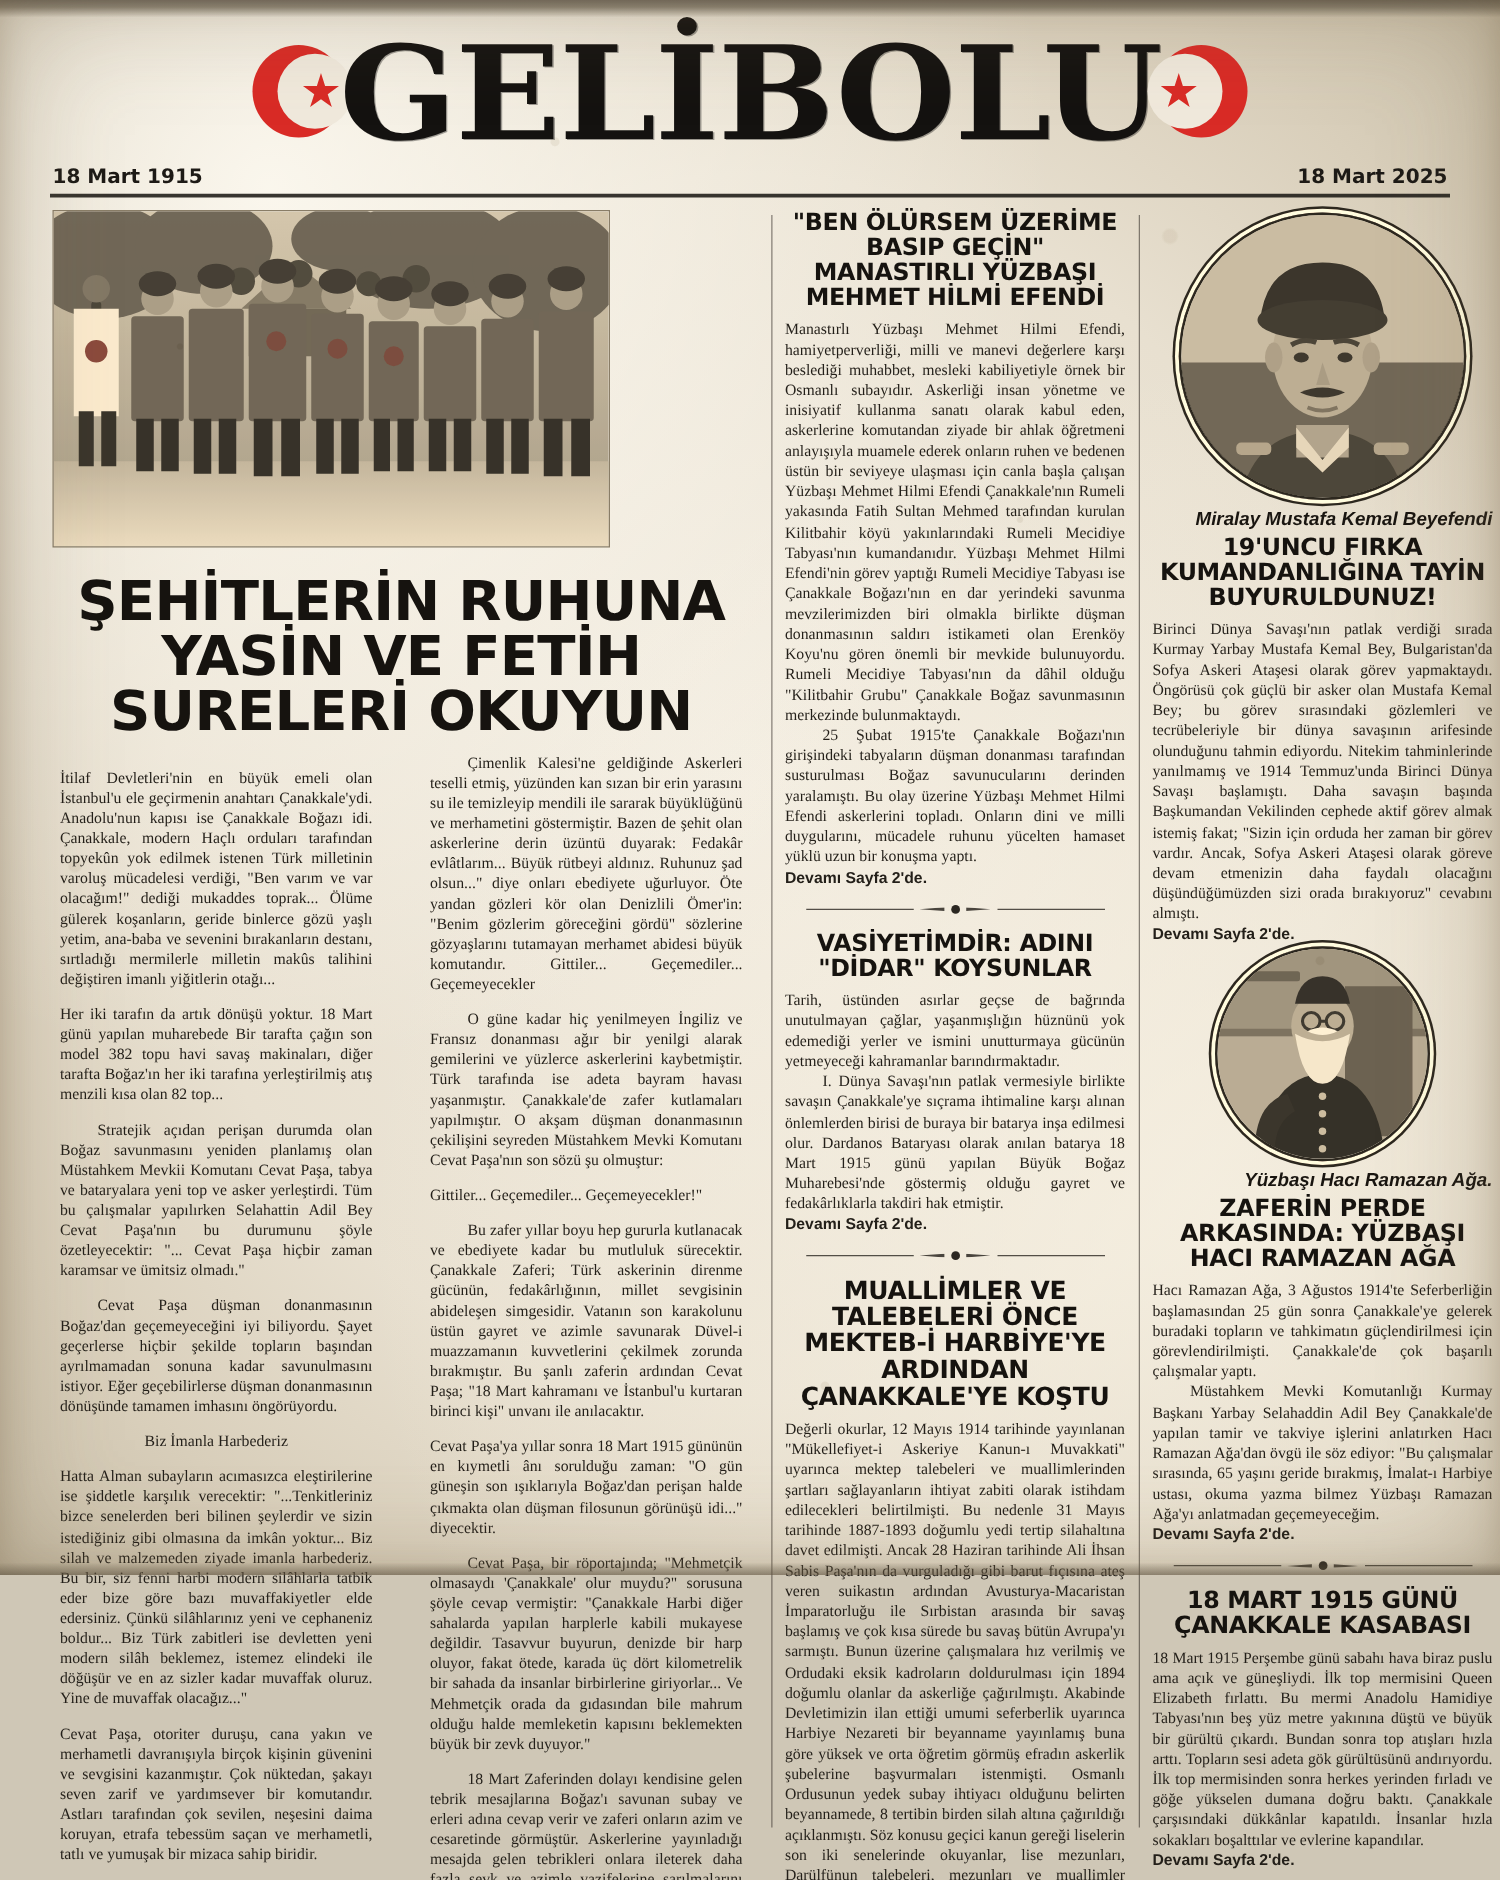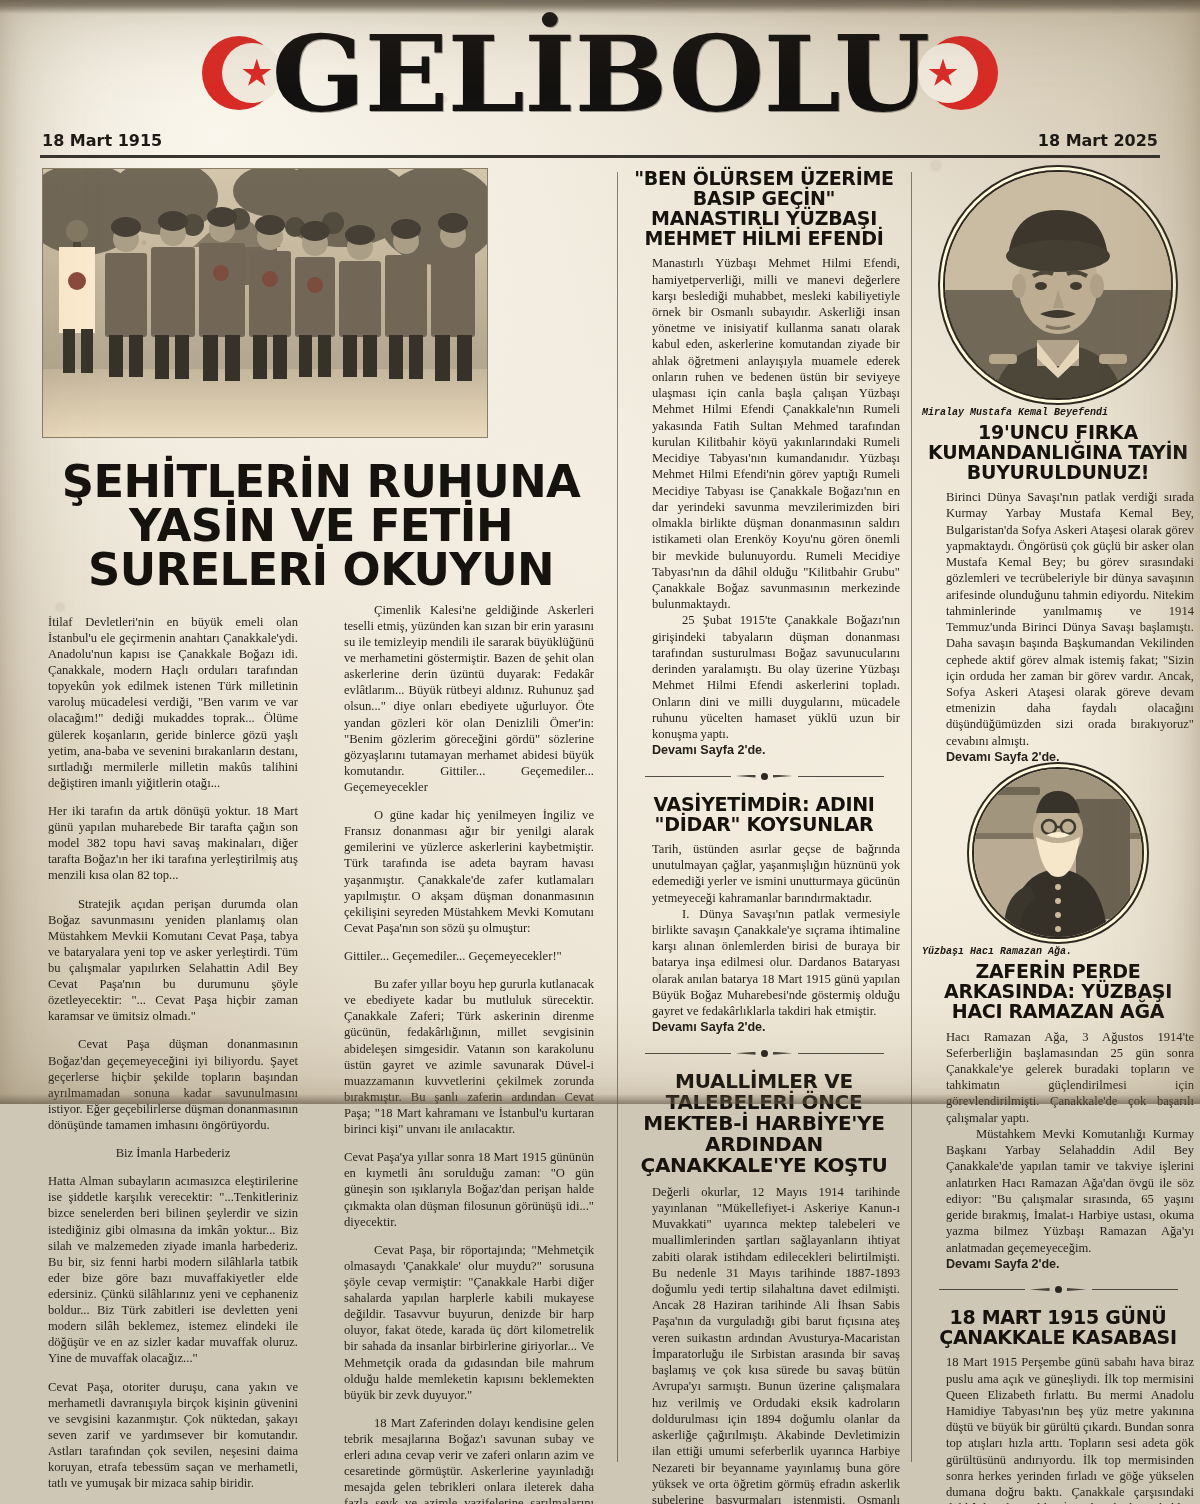--- a/index.html
+++ b/index.html
@@ -2,21 +2,21 @@
 <html><head>
 <meta charset="utf-8">
 <style>
   html,body{margin:0;padding:0;}
   body{
     width:1200px;height:1504px;overflow:hidden;
     background:#cfc7b6;
     font-family:"Liberation Serif",serif;
   }
   .page{
-    position:relative;width:1200px;height:1104px;
+    position:relative;width:1200px;height:1260px;
     background:
       radial-gradient(ellipse at 18% 12%, rgba(255,252,244,.85) 0%, rgba(255,252,244,0) 45%),
       radial-gradient(ellipse at 82% 78%, rgba(250,244,230,.7) 0%, rgba(250,244,230,0) 50%),
       radial-gradient(ellipse at 50% 50%, #f2ece0 0%, #e8e0d0 55%, #d9cfbb 80%, #c9bfa9 100%);
     box-sizing:border-box;
   }
   
   .grain{
     position:absolute;inset:0;pointer-events:none;
     background-image:
@@ -109,21 +109,20 @@
   .sub-hl{
     font-family:"DejaVu Sans",sans-serif;font-weight:700;
     font-size:19px;line-height:1.06;text-align:center;color:#16130f;
     margin:0 0 7px 0;letter-spacing:-.3px;
   }
   .sub-hl.sm{font-size:20px;}
   .body{
     text-align:justify;
     font-family:"Liberation Serif",serif;font-size:12.6px;line-height:1.29;color:#231f19;
     hyphens:auto;
-    margin-left:24px;
   }
   .body p{margin:0;}
   .body p.ind{text-indent:30px;}
   .cont{font-weight:700;font-family:Liberation Sans, sans-serif;}
   .orn{
     display:flex;align-items:center;justify-content:center;gap:5px;
     margin:14px 0 14px 0;
   }
   .orn span{height:1px;width:86px;background:#2b2721;opacity:.8;}
   .orn b{width:7px;height:7px;border-radius:50%;background:#2b2721;display:block;}
@@ -132,22 +131,22 @@
   .orn i.r{clip-path:polygon(100% 50%,0 0,0 100%);}
 
   
   .portrait{
     width:226px;height:226px;border-radius:50%;margin:2px auto 6px auto;position:relative;
     border:2px solid #2e2a23;box-shadow:0 0 0 3px #efe8da, 0 0 0 5px #2e2a23;
     overflow:hidden;filter:sepia(.3) contrast(1.06);
   }
   .portrait.sm{width:168px;height:168px;}
   .cap{
-    font-family:Liberation Mono, monospace;font-style:italic;font-weight:700;
-    font-size:10px;text-align:left;color:#191510;margin:7px 0 4px 0;
+    font-family:Liberation Sans, sans-serif;font-style:italic;font-weight:700;
+    font-size:15px;text-align:right;color:#191510;margin:7px 0 4px 0;
   }
 </style>
 </head>
 <body>
 
 <div class="page">
   <div class="topedge"></div>
 
   <div class="masthead">
     <div class="mast-row">

